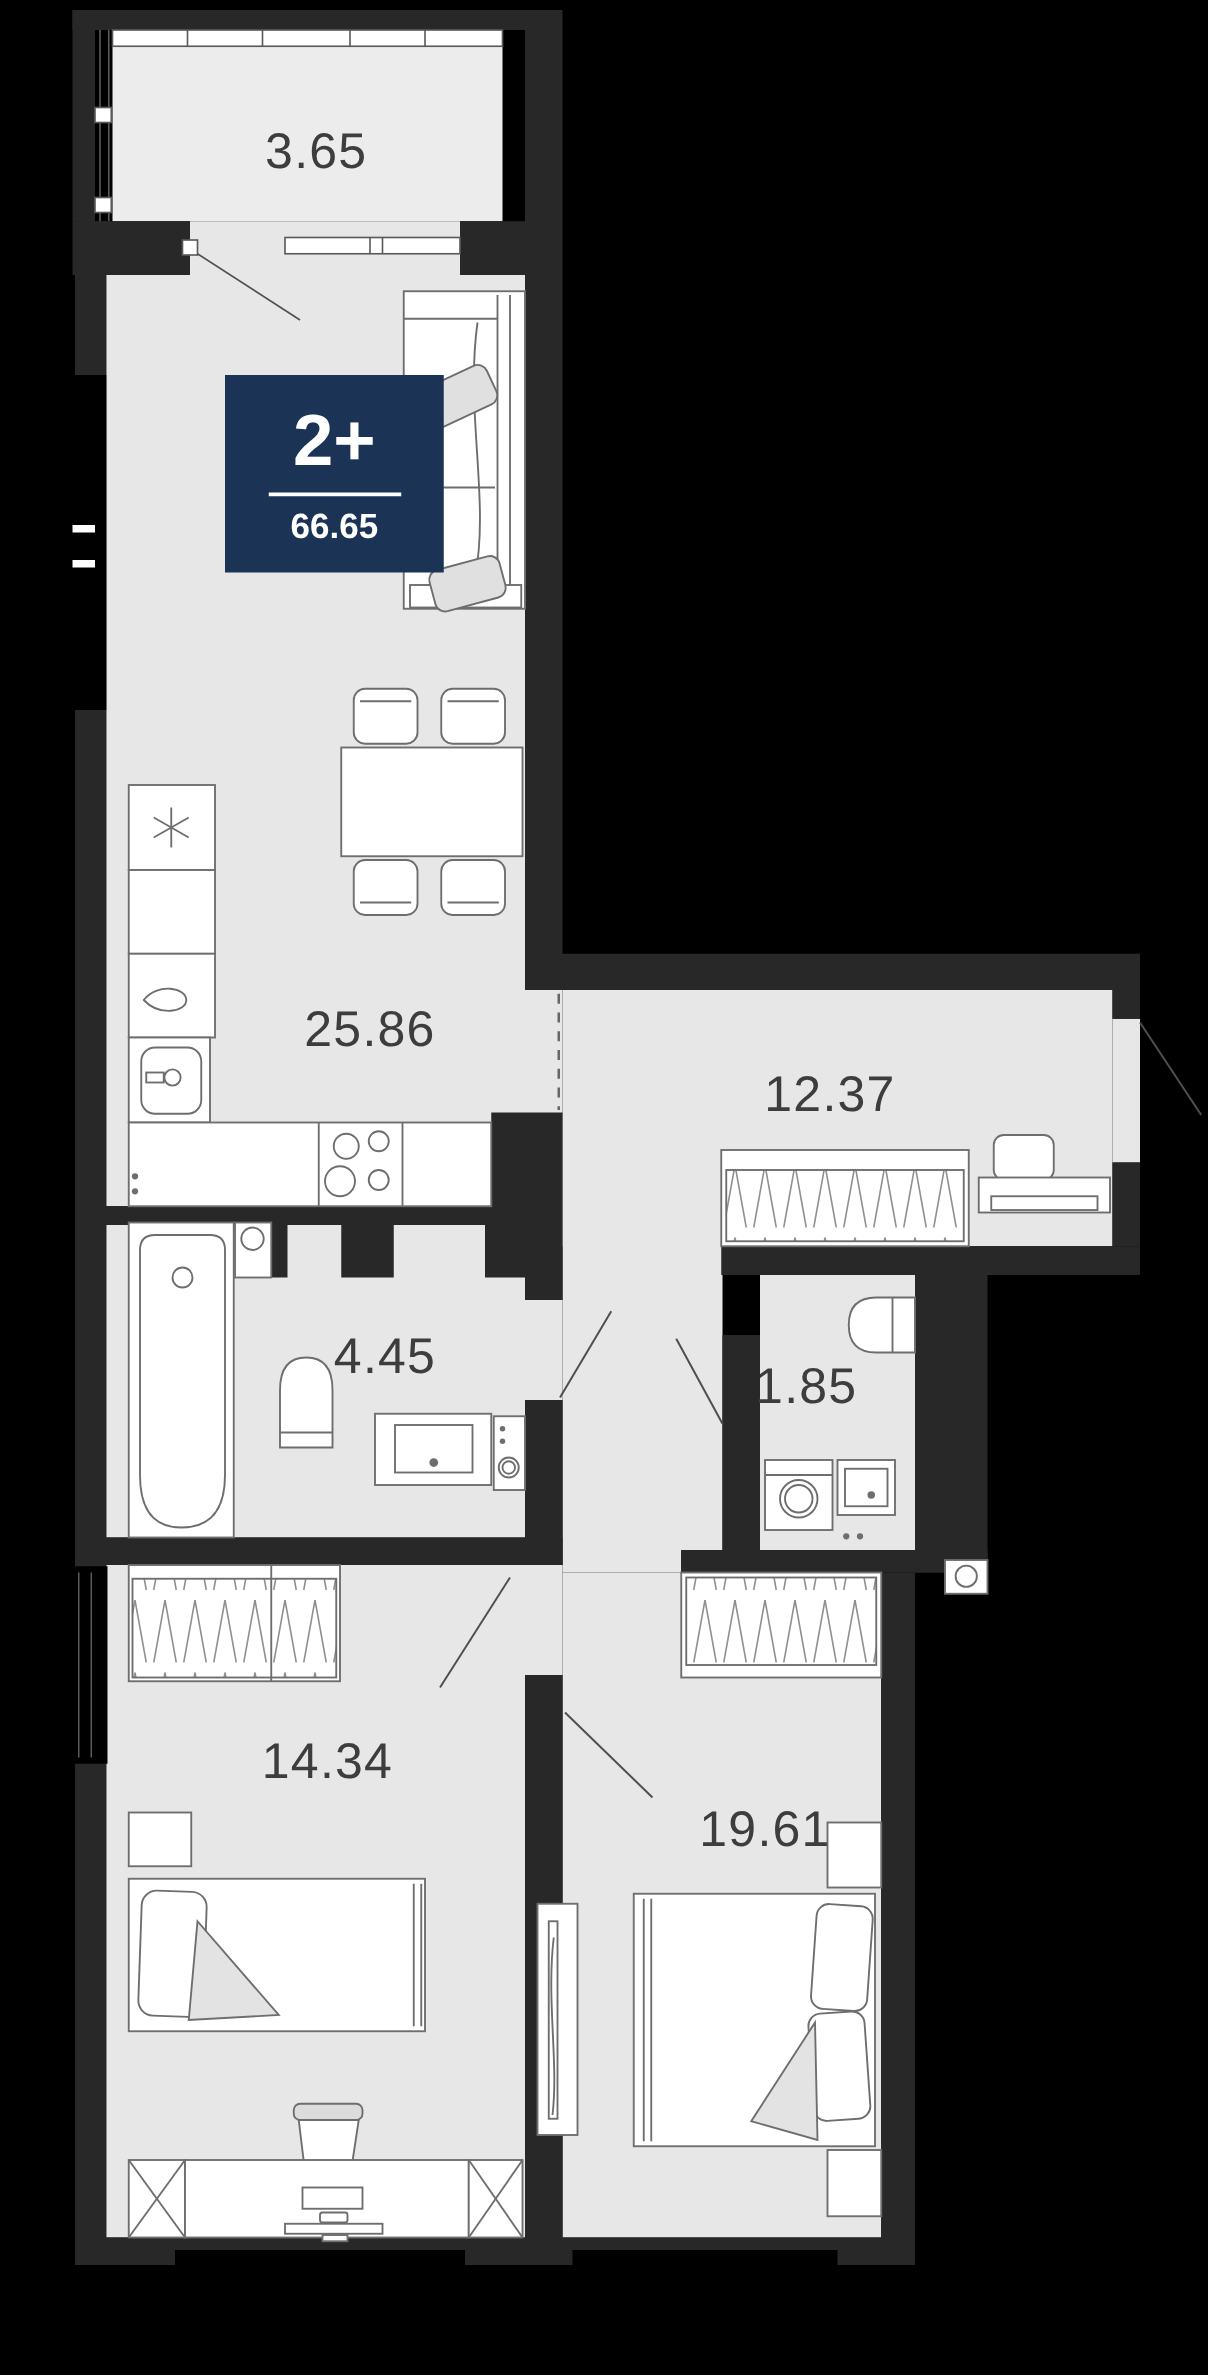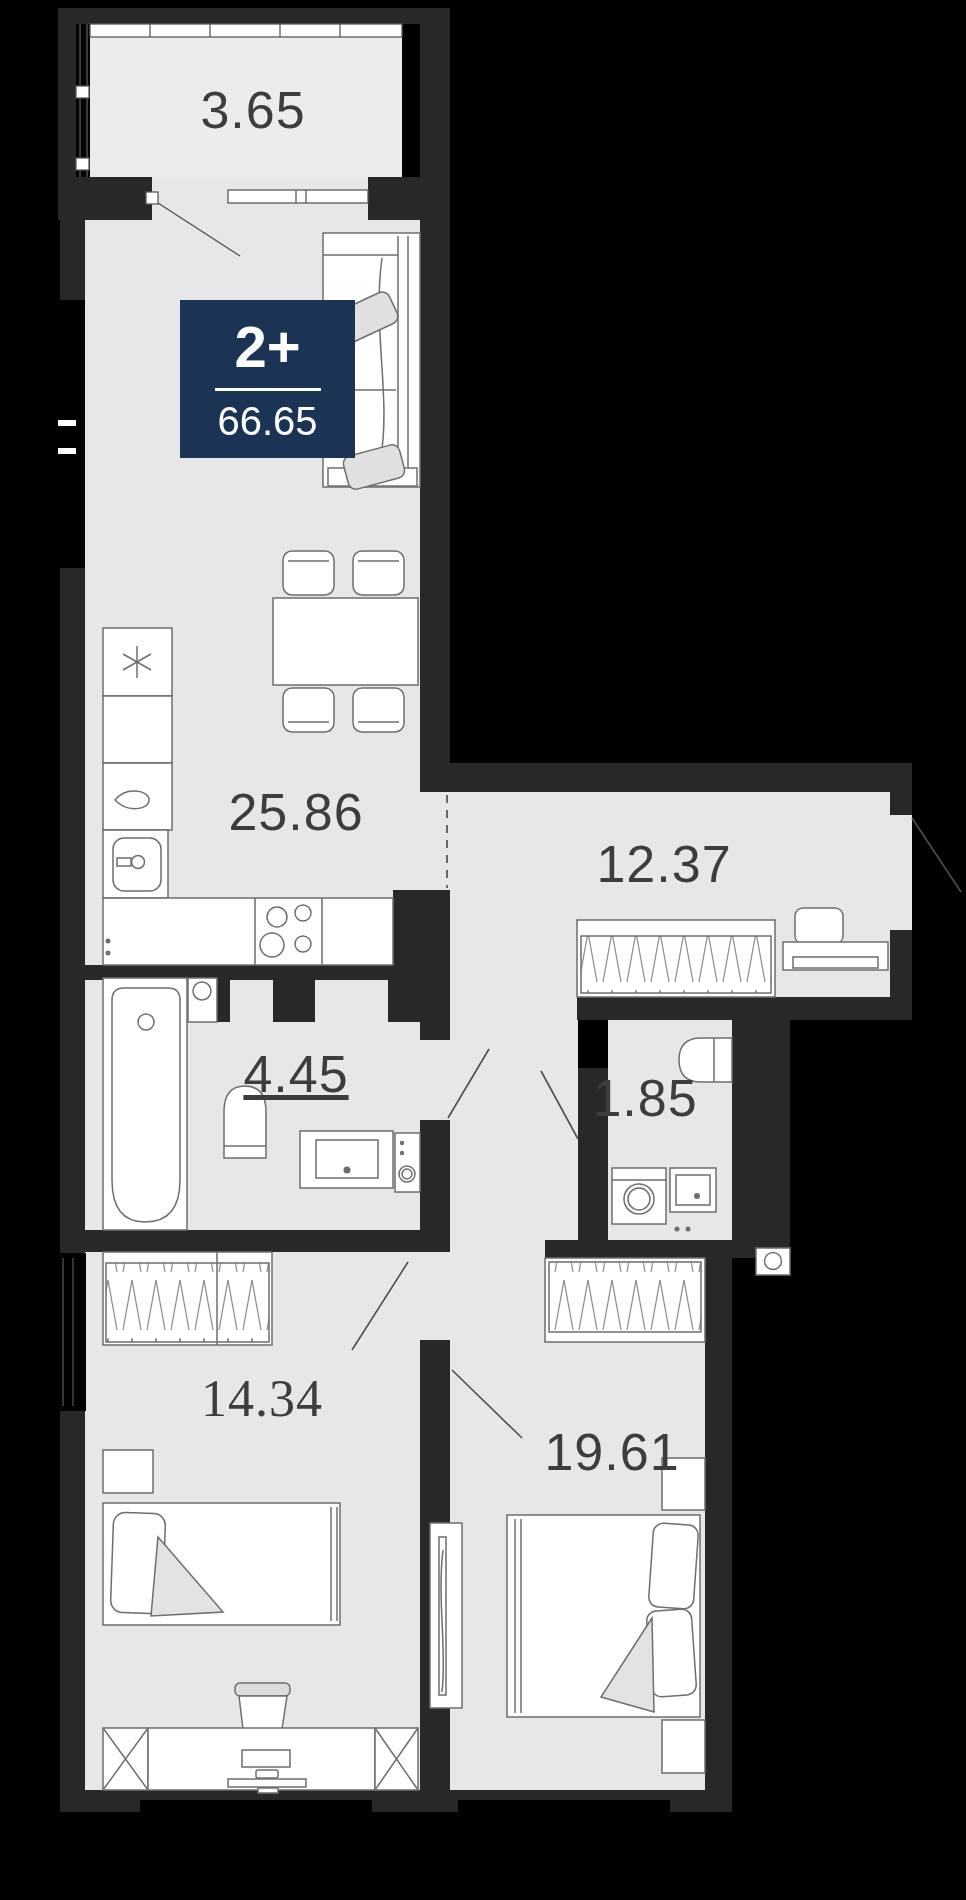--- a/index.html
+++ b/index.html
@@ -7,44 +7,45 @@
     position:relative;
     width:966px;height:1900px;
     background:var(--background,#000);
     overflow:hidden;
     font-family:"Liberation Sans",sans-serif;
   }
   .plan svg{position:absolute;left:0;top:0;}
   .room-label{
     position:absolute;
     transform:translate(-50%,-50%);
-    font-size:52px;
+    font-size:40px;
     letter-spacing:1px;
     color:var(--label-text,#3d3d3d);
     white-space:nowrap;
     z-index:5;
+    margin-top:12px;
   }
   .lbl-balcony{left:253px;top:110px;}
   .lbl-living {left:296px;top:812px;}
   .lbl-hall   {left:664px;top:864px;}
-  .lbl-bath   {left:296px;top:1074px;text-decoration:underline;}
+  .lbl-bath   {left:308px;top:1074px;}
   .lbl-wc     {left:645px;top:1098px;}
-  .lbl-bed1   {left:262px;top:1398px;font-family:Liberation Serif, serif;}
+  .lbl-bed1   {left:262px;top:1398px;}
   .lbl-bed2   {left:612px;top:1452px;}
   .badge{
     position:absolute;
     left:180px;top:300px;width:175px;height:158px;
     background:var(--badge,#1b3456);
     color:var(--badge-text,#fff);
     display:flex;flex-direction:column;align-items:center;justify-content:center;
     z-index:6;
   }
   .badge .rooms{font-size:58px;font-weight:bold;line-height:1;}
   .badge .rule{width:106px;height:3px;background:var(--badge-text,#fff);margin:12px 0 10px;}
-  .badge .area{font-size:40px;font-weight:normal;line-height:1;}
+  .badge .area{font-size:28px;font-weight:bold;line-height:1;}
 </style>
 </head>
 <body>
 
 <div class="plan">
 
   <svg width="966" height="1900" viewBox="0 0 966 1900">
     <defs>
       <pattern id="hatch" width="24" height="58" patternUnits="userSpaceOnUse">
         <path d="M3,54 L12,4 M12,4 L21,54" stroke="#8f8f8f" stroke-width="1.3" fill="none"></path>

